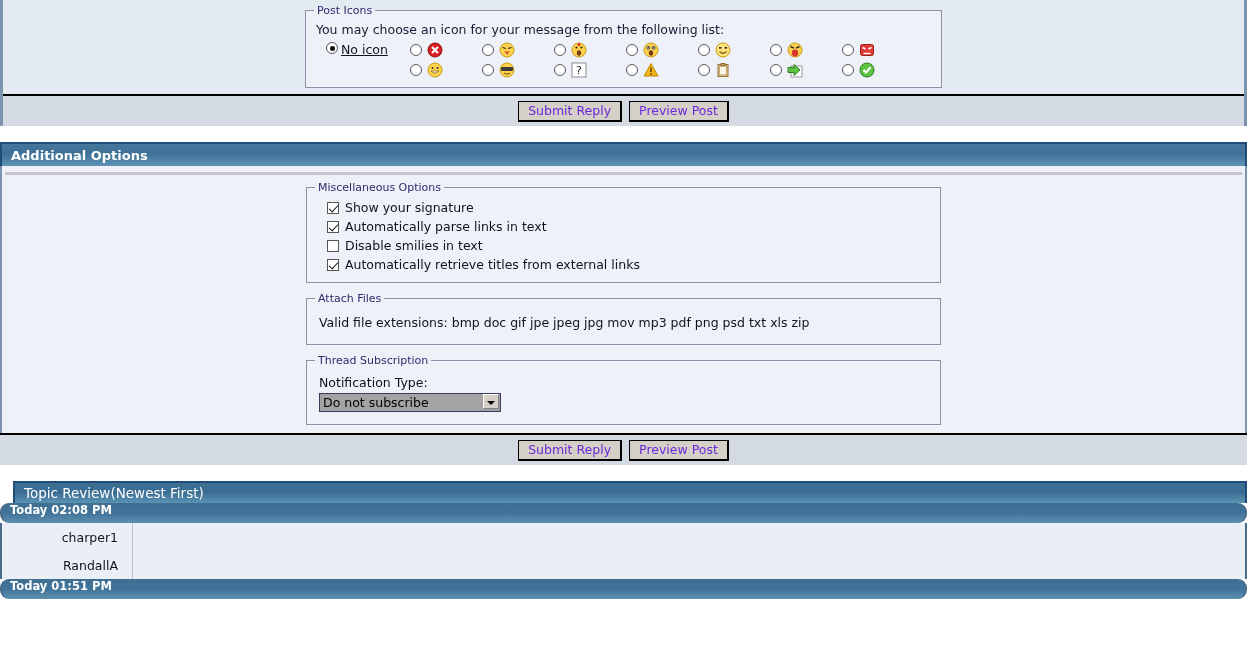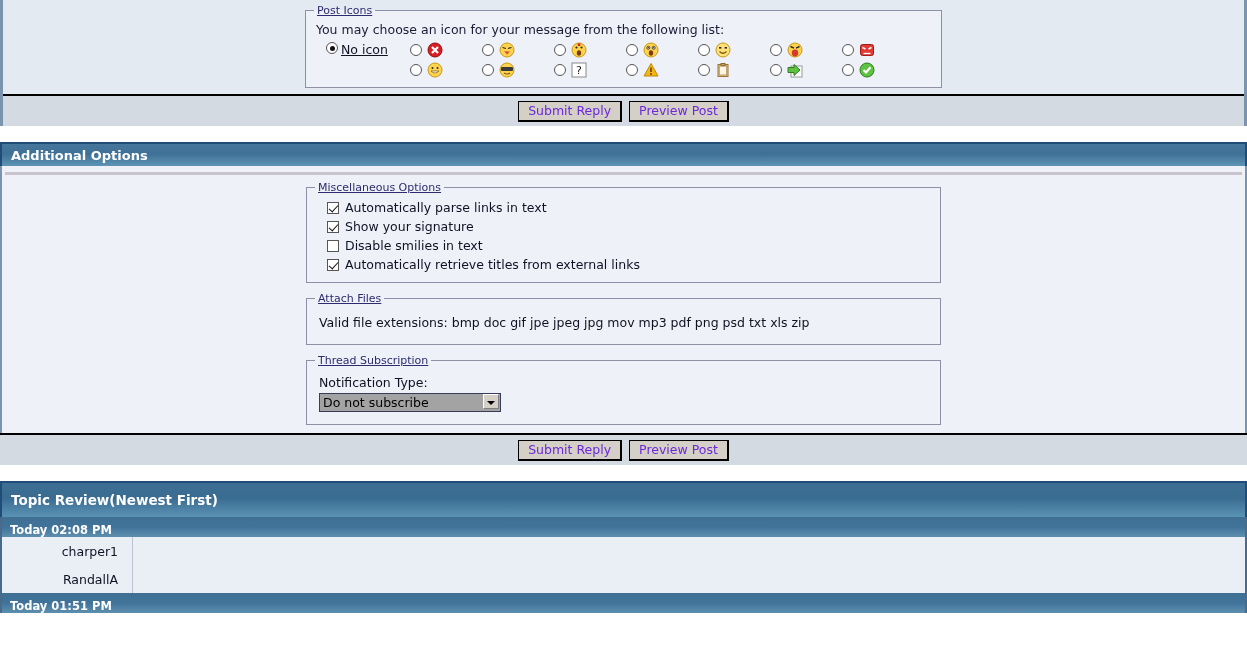--- a/index.html
+++ b/index.html
@@ -36,21 +36,20 @@
     margin: 0;
     padding: 4px 8px 8px 8px;
     background: #eef1f8;
     box-sizing: border-box;
   }
   fieldset.vb > legend {
     font-size: 11px;
     color: #2c2c6e;
     padding: 0 3px;
     font-family: "DejaVu Sans", "Liberation Sans", sans-serif;
-    text-decoration: underline;
   }
 
   .hint {
     font-size: 12.5px;
     color: #1b1b35;
     margin: 1px 0 4px 2px;
   }
 
   
   .iconchooser {
@@ -236,45 +235,47 @@
     content: "";
     position: absolute;
     left: 3px; top: 6px;
     border-left: 4px solid transparent;
     border-right: 4px solid transparent;
     border-top: 4px solid #000;
   }
 
   
   .trhead {
-    height: 36px;
+    height: 22px;
     background: linear-gradient(to bottom, #3d6e94 0%, #3a6c92 45%, #5b93b4 100%);
     color: #fff;
     font-size: 13.5px;
-    font-weight: bold;
+    font-weight: normal;
     display: flex;
     align-items: center;
     padding-left: 9px;
     box-sizing: border-box;
     border-top: 2px solid #1f4d77;
     border-left: 2px solid #1f4d77;
     border-right: 2px solid #1f4d77;
+    margin-left: 13px;
   }
   .datebar {
     height: 20px;
     background: linear-gradient(to bottom, #3f6f92 0%, #41739a 50%, #5e8fae 100%);
     color: #ffffff;
     font-size: 11.5px;
     font-weight: bold;
     display: flex;
-    align-items: flex-end;
+    align-items: flex-start;
     padding-left: 8px;
     box-sizing: border-box;
     border-left: 2px solid #4a6a8a;
     border-right: 2px solid #4a6a8a;
+    border-radius: 9px;
   }
   .postrow {
     display: flex;
     background: #eaeff5;
     border-left: 2px solid #4a6a8a;
     border-right: 2px solid #4a6a8a;
     box-sizing: border-box;
     height: 28px;
   }
   .postrow .user {
@@ -465,25 +466,25 @@
   </div>
   <div class="sectbody">
     <div class="sect-innerline"></div>
 
     <div class="fs-stack" style="padding-top:6px;">
 
       <fieldset class="vb" style="width:635px;">
         <legend>Miscellaneous Options</legend>
         <div class="optline">
           <input type="checkbox" class="cbx" checked="" style="">
-          <span>Automatically parse links in text</span>
+          <span>Show your signature</span>
         </div>
         <div class="optline">
           <input type="checkbox" class="cbx" checked="" style="">
-          <span>Show your signature</span>
+          <span>Automatically parse links in text</span>
         </div>
         <div class="optline">
           <input type="checkbox" class="cbx" style="">
           <span>Disable smilies in text</span>
         </div>
         <div class="optline">
           <input type="checkbox" class="cbx" checked="" style="">
           <span>Automatically retrieve titles from external links</span>
         </div>
       </fieldset>

